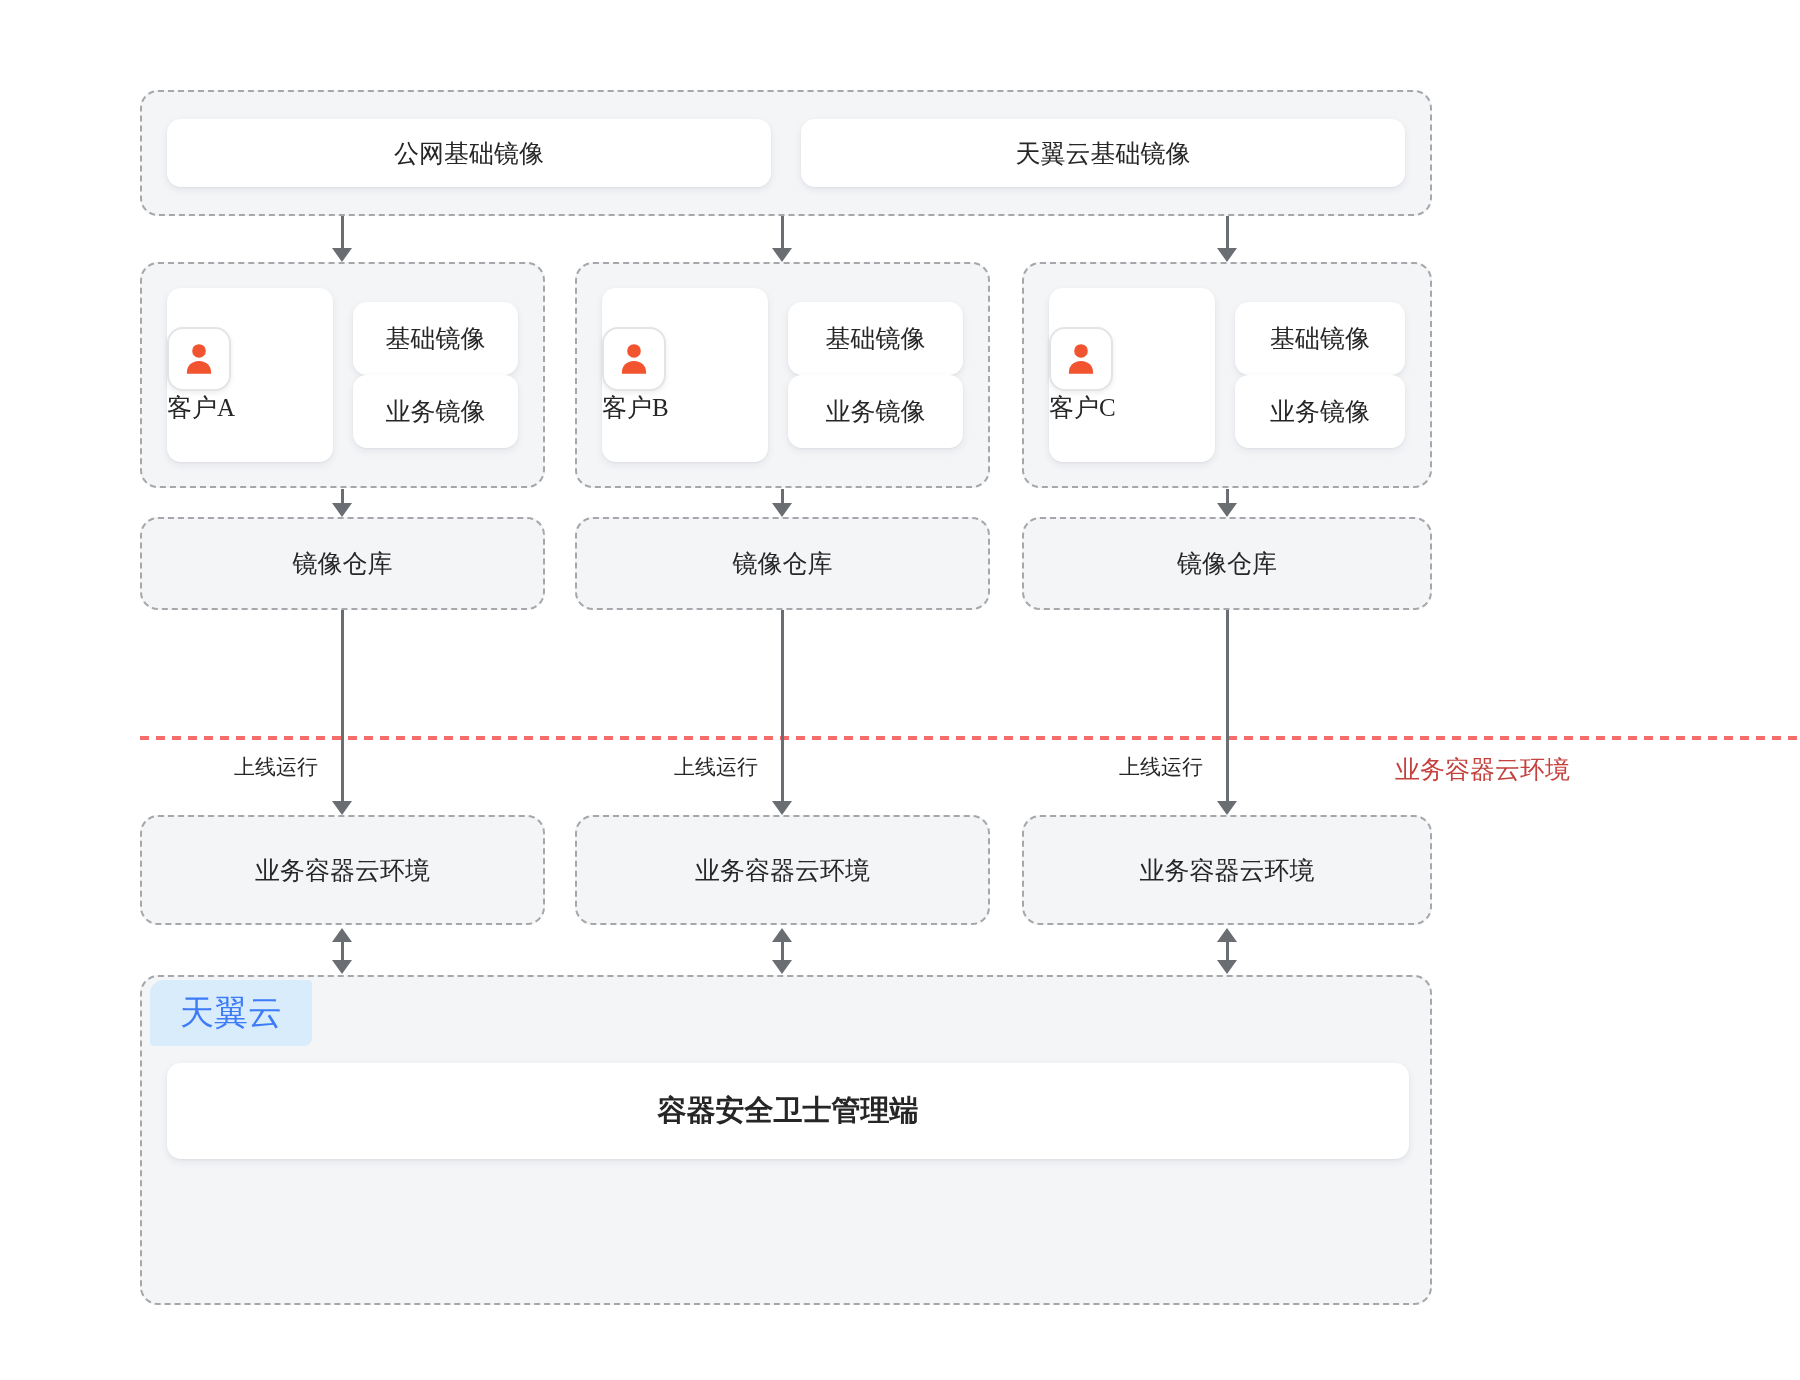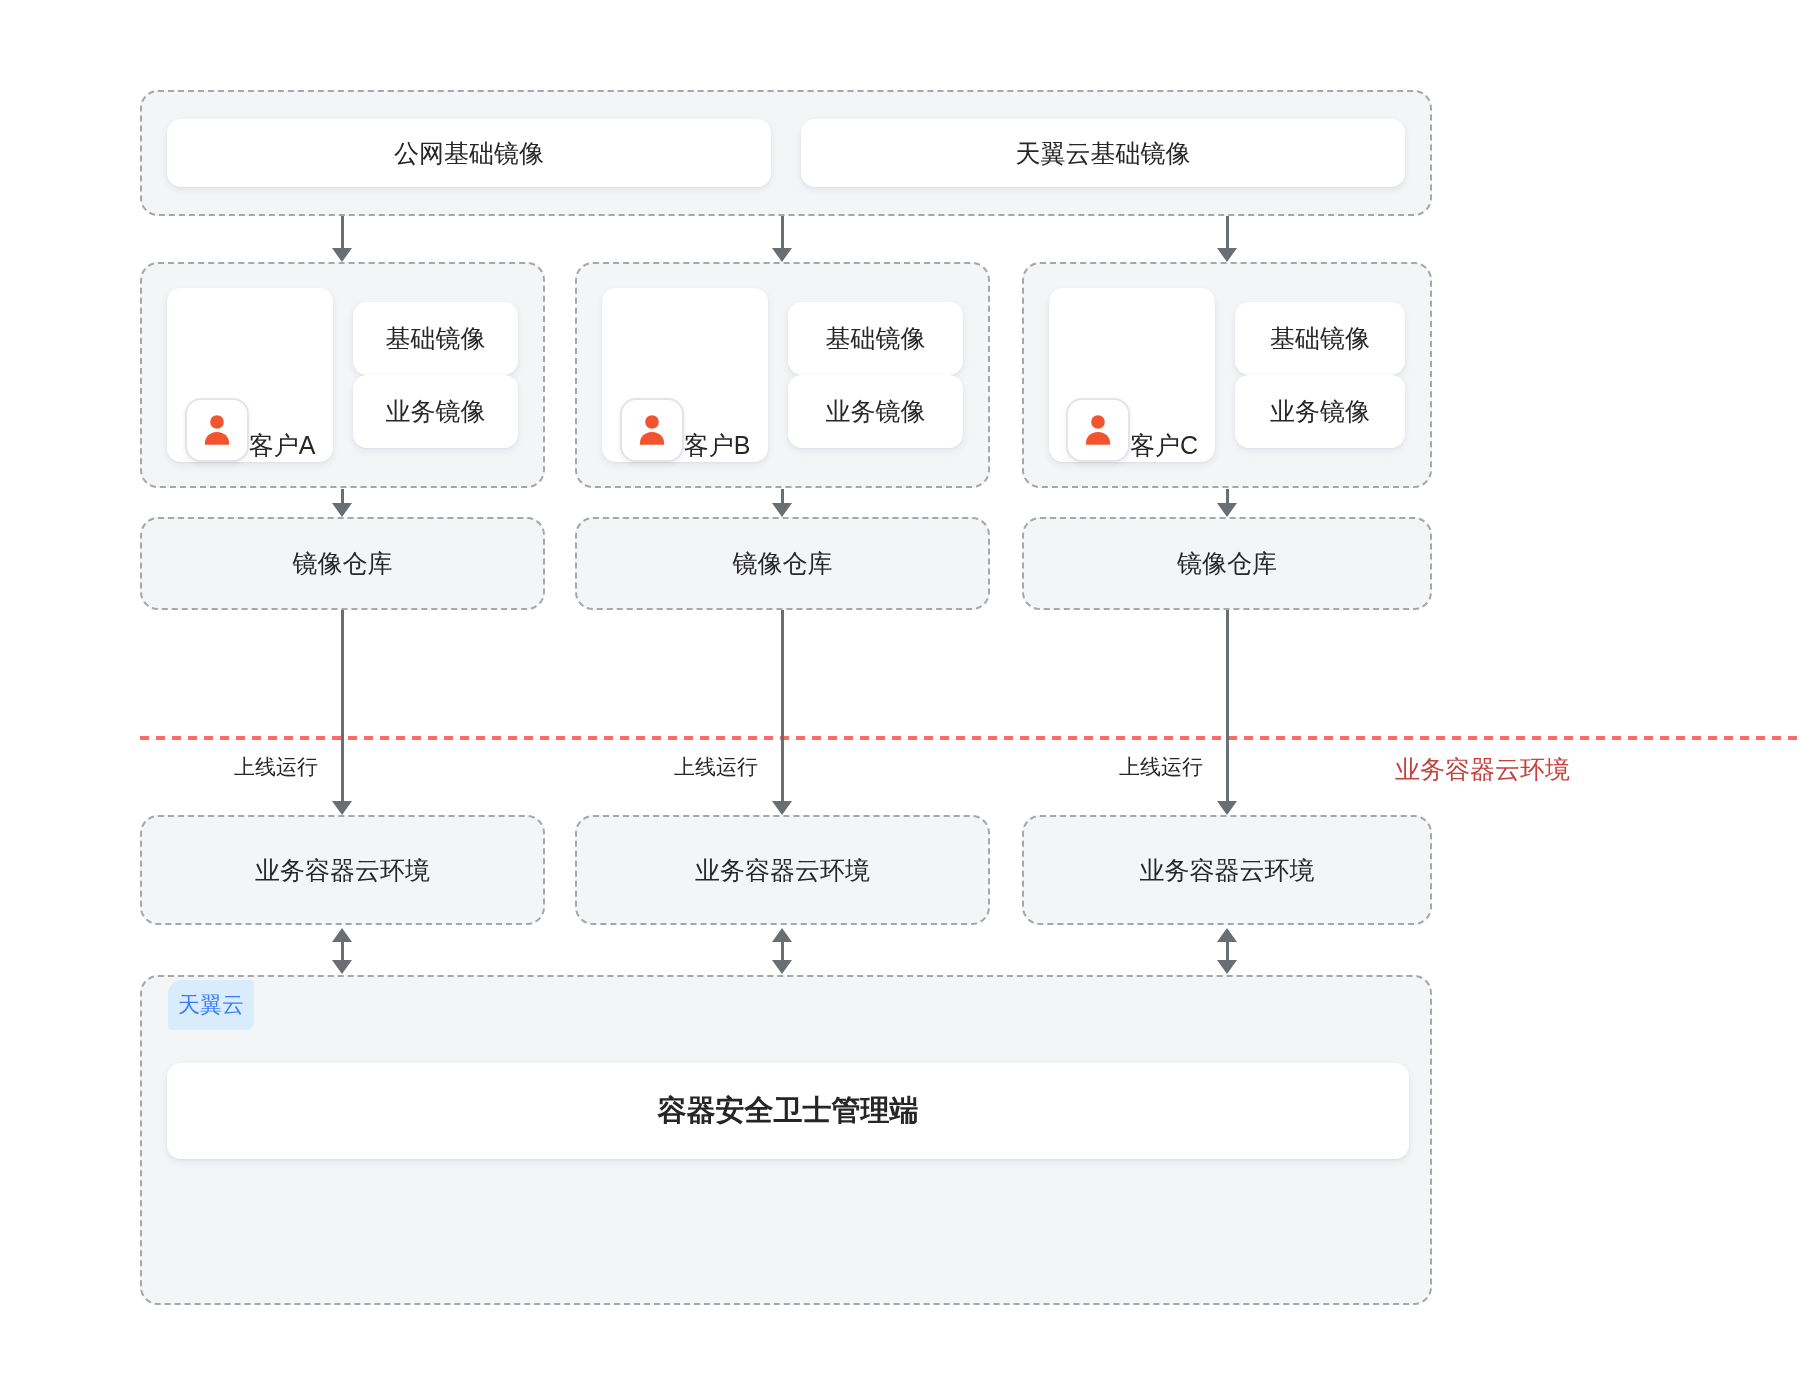--- a/index.html
+++ b/index.html
@@ -9,21 +9,21 @@
     --text:#262626;
     --red_line:#f56c6c;
     --red_text:#c4413d;
     --tag_text:#3d7bf7;
     --tag_bg:#d9ecfc;
     --person_icon:#f2542f;
   }
   *{margin:0;padding:0;box-sizing:border-box;}
   html,body{width:1800px;height:1380px;background:#ffffff;overflow:hidden;}
   body{font-family:"Liberation Sans","DejaVu Sans",sans-serif;color:var(--text);}
-  .stage{position:relative;width:1588px;height:1380px;background:#fff;}
+  .stage{position:relative;width:1588px;height:1380px;background:#fff;font-family:Liberation Serif, serif;}
 
   .dashed-box{
     position:absolute;
     background:var(--container_fill);
     border:2px dashed var(--dashed_border);
     border-radius:18px;
   }
   .white-box{
     background:#ffffff;
     border-radius:14px;
@@ -36,21 +36,21 @@
   
   .top-sources-inner{display:flex;gap:30px;height:100%;padding:27px 25px;}
   .top-sources-inner .white-box{flex:1;}
 
   
   .group-inner{display:flex;gap:20px;height:100%;padding:24px 25px;}
   .customer-card{
     flex:0 0 166px;
     background:#fff;border-radius:14px;
     box-shadow:0 3px 8px rgba(20,30,50,.07), 0 1px 2px rgba(20,30,50,.05);
-    display:flex;flex-direction:row;align-items:flex-end;justify-content:center;
+    display:flex;flex-direction:column;align-items:flex-start;justify-content:center;
     font-size:25px;
   }
   .avatar-frame{
     width:64px;height:64px;border:2px solid #e3e4e6;border-radius:16px;
     background:#fff;box-shadow:0 2px 5px rgba(20,30,50,.08);
     display:flex;align-items:center;justify-content:center;
   }
   .person-fill{fill:var(--person_icon);}
   .image-stack{flex:1;display:flex;flex-direction:column;justify-content:center;}
   .image-stack .white-box{height:73px;}
@@ -65,24 +65,24 @@
   
   .red-line{
     position:absolute;height:4px;
     background:repeating-linear-gradient(90deg,var(--red_line) 0 9px,transparent 9px 16px);
   }
   .flow-label{position:absolute;width:140px;text-align:right;font-size:21px;color:var(--text);}
   .red-label{position:absolute;font-size:25px;color:var(--red_text);}
 
   
   .cloud-tag{
-    position:absolute;left:26px;top:3px;
-    padding:10px 10px;
+    position:absolute;left:8px;top:3px;
+    padding:10px 30px;
     background:var(--tag_bg);color:var(--tag_text);
-    font-size:22px;border-radius:14px 4px 8px 4px;
+    font-size:34px;border-radius:14px 4px 8px 4px;
   }
   .mgmt-box{
     position:absolute;left:25px;top:86px;width:1242px;height:96px;
     font-size:29px;font-weight:bold;
   }
   .services-row{
     position:absolute;left:25px;top:192px;width:1242px;height:113px;
     display:flex;gap:16px;
   }
   .services-row .white-box{flex:1;}

